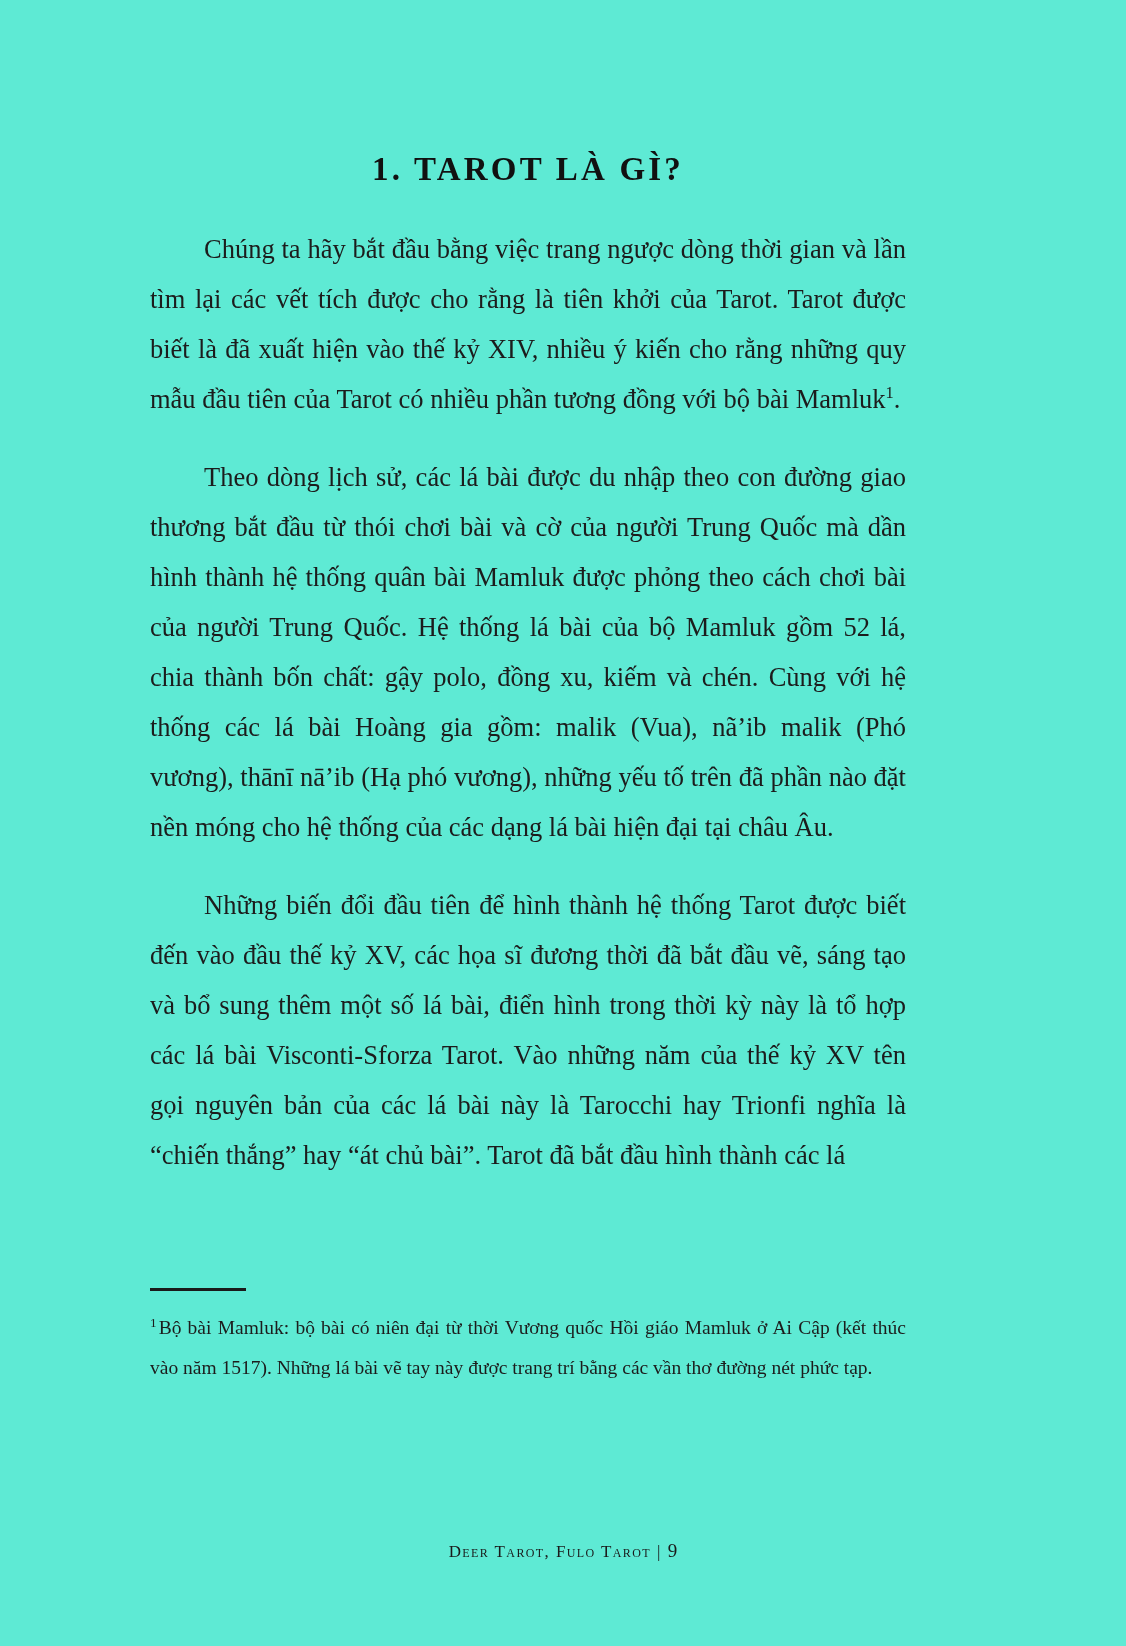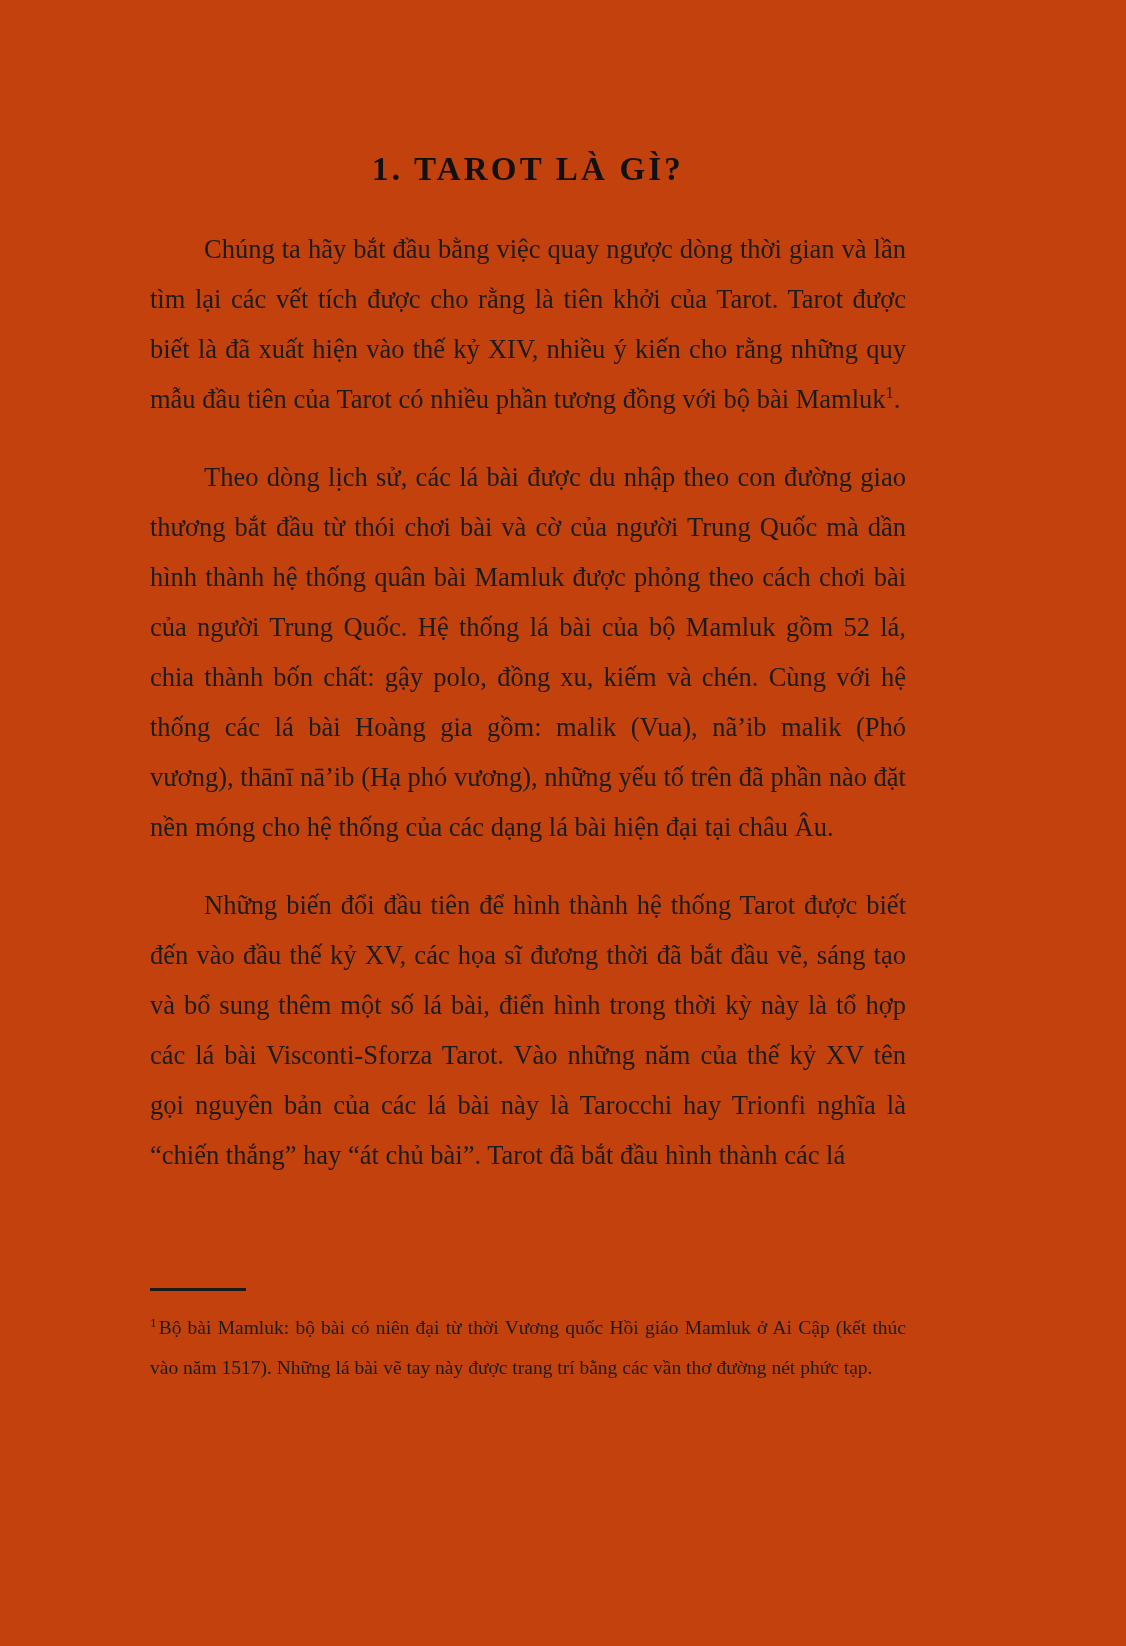--- a/index.html
+++ b/index.html
@@ -6,21 +6,21 @@
   html, body {
     margin: 0;
     padding: 0;
     background: #ffffff;
   }
   .page {
     position: relative;
     width: 1126px;
     height: 1646px;
     margin: 0 auto;
-    background: #c2410c;
+    background: #5eead4;
     box-sizing: border-box;
     overflow: hidden;
     font-family: "Liberation Serif", "DejaVu Serif", serif;
     color: #1a1a1a;
   }
 
   
   .content {
     position: absolute;
     left: 150px;
@@ -121,28 +121,31 @@
 <body>
 
 <div class="page">
 
   <div class="content">
 
     <h1 class="chapter-title">1. TAROT LÀ GÌ?</h1>
 
     <div class="body-copy">
 
-      <p class="para"><span>Chúng ta hãy bắt đầu bằng việc quay ngược dòng thời gian và lần tìm lại các vết tích được cho rằng là tiên khởi của Tarot. Tarot được biết là đã xuất hiện vào thế kỷ XIV, nhiều ý kiến cho rằng những quy mẫu đầu tiên của Tarot có nhiều phần tương đồng với bộ bài Mamluk</span><sup class="fn-ref">1</sup><span>.</span></p>
+      <p class="para"><span>Chúng ta hãy bắt đầu bằng việc trang ngược dòng thời gian và lần tìm lại các vết tích được cho rằng là tiên khởi của Tarot. Tarot được biết là đã xuất hiện vào thế kỷ XIV, nhiều ý kiến cho rằng những quy mẫu đầu tiên của Tarot có nhiều phần tương đồng với bộ bài Mamluk</span><sup class="fn-ref">1</sup><span>.</span></p>
 
       <p class="para">Theo dòng lịch sử, các lá bài được du nhập theo con đường giao thương bắt đầu từ thói chơi bài và cờ của người Trung Quốc mà dần hình thành hệ thống quân bài Mamluk được phỏng theo cách chơi bài của người Trung Quốc. Hệ thống lá bài của bộ Mamluk gồm 52 lá, chia thành bốn chất: gậy polo, đồng xu, kiếm và chén. Cùng với hệ thống các lá bài Hoàng gia gồm: malik (Vua), nã’ib malik (Phó vương), thānī nā’ib (Hạ phó vương), những yếu tố trên đã phần nào đặt nền móng cho hệ thống của các dạng lá bài hiện đại tại châu Âu.</p>
 
       <p class="para">Những biến đổi đầu tiên để hình thành hệ thống Tarot được biết đến vào đầu thế kỷ XV, các họa sĩ đương thời đã bắt đầu vẽ, sáng tạo và bổ sung thêm một số lá bài, điển hình trong thời kỳ này là tổ hợp các lá bài Visconti-Sforza Tarot. Vào những năm của thế kỷ XV tên gọi nguyên bản của các lá bài này là Tarocchi hay Trionfi nghĩa là “chiến thắng” hay “át chủ bài”. Tarot đã bắt đầu hình thành các lá</p>
 
     </div>
   </div>
 
   <div class="footnote-area">
     <div class="footnote-rule"></div>
     <p class="footnote-text"><sup class="footnote-marker">1</sup><span>Bộ bài Mamluk: bộ bài có niên đại từ thời Vương quốc Hồi giáo Mamluk ở Ai Cập (kết thúc vào năm 1517). Những lá bài vẽ tay này được trang trí bằng các vần thơ đường nét phức tạp.</span></p>
   </div>
 
+  <div class="page-footer">
+    <span>Deer Tarot, Fulo Tarot</span><span class="footer-sep">|</span><span class="footer-pageno">9</span>
+  </div>
 
 </div>
 
 </body></html>

